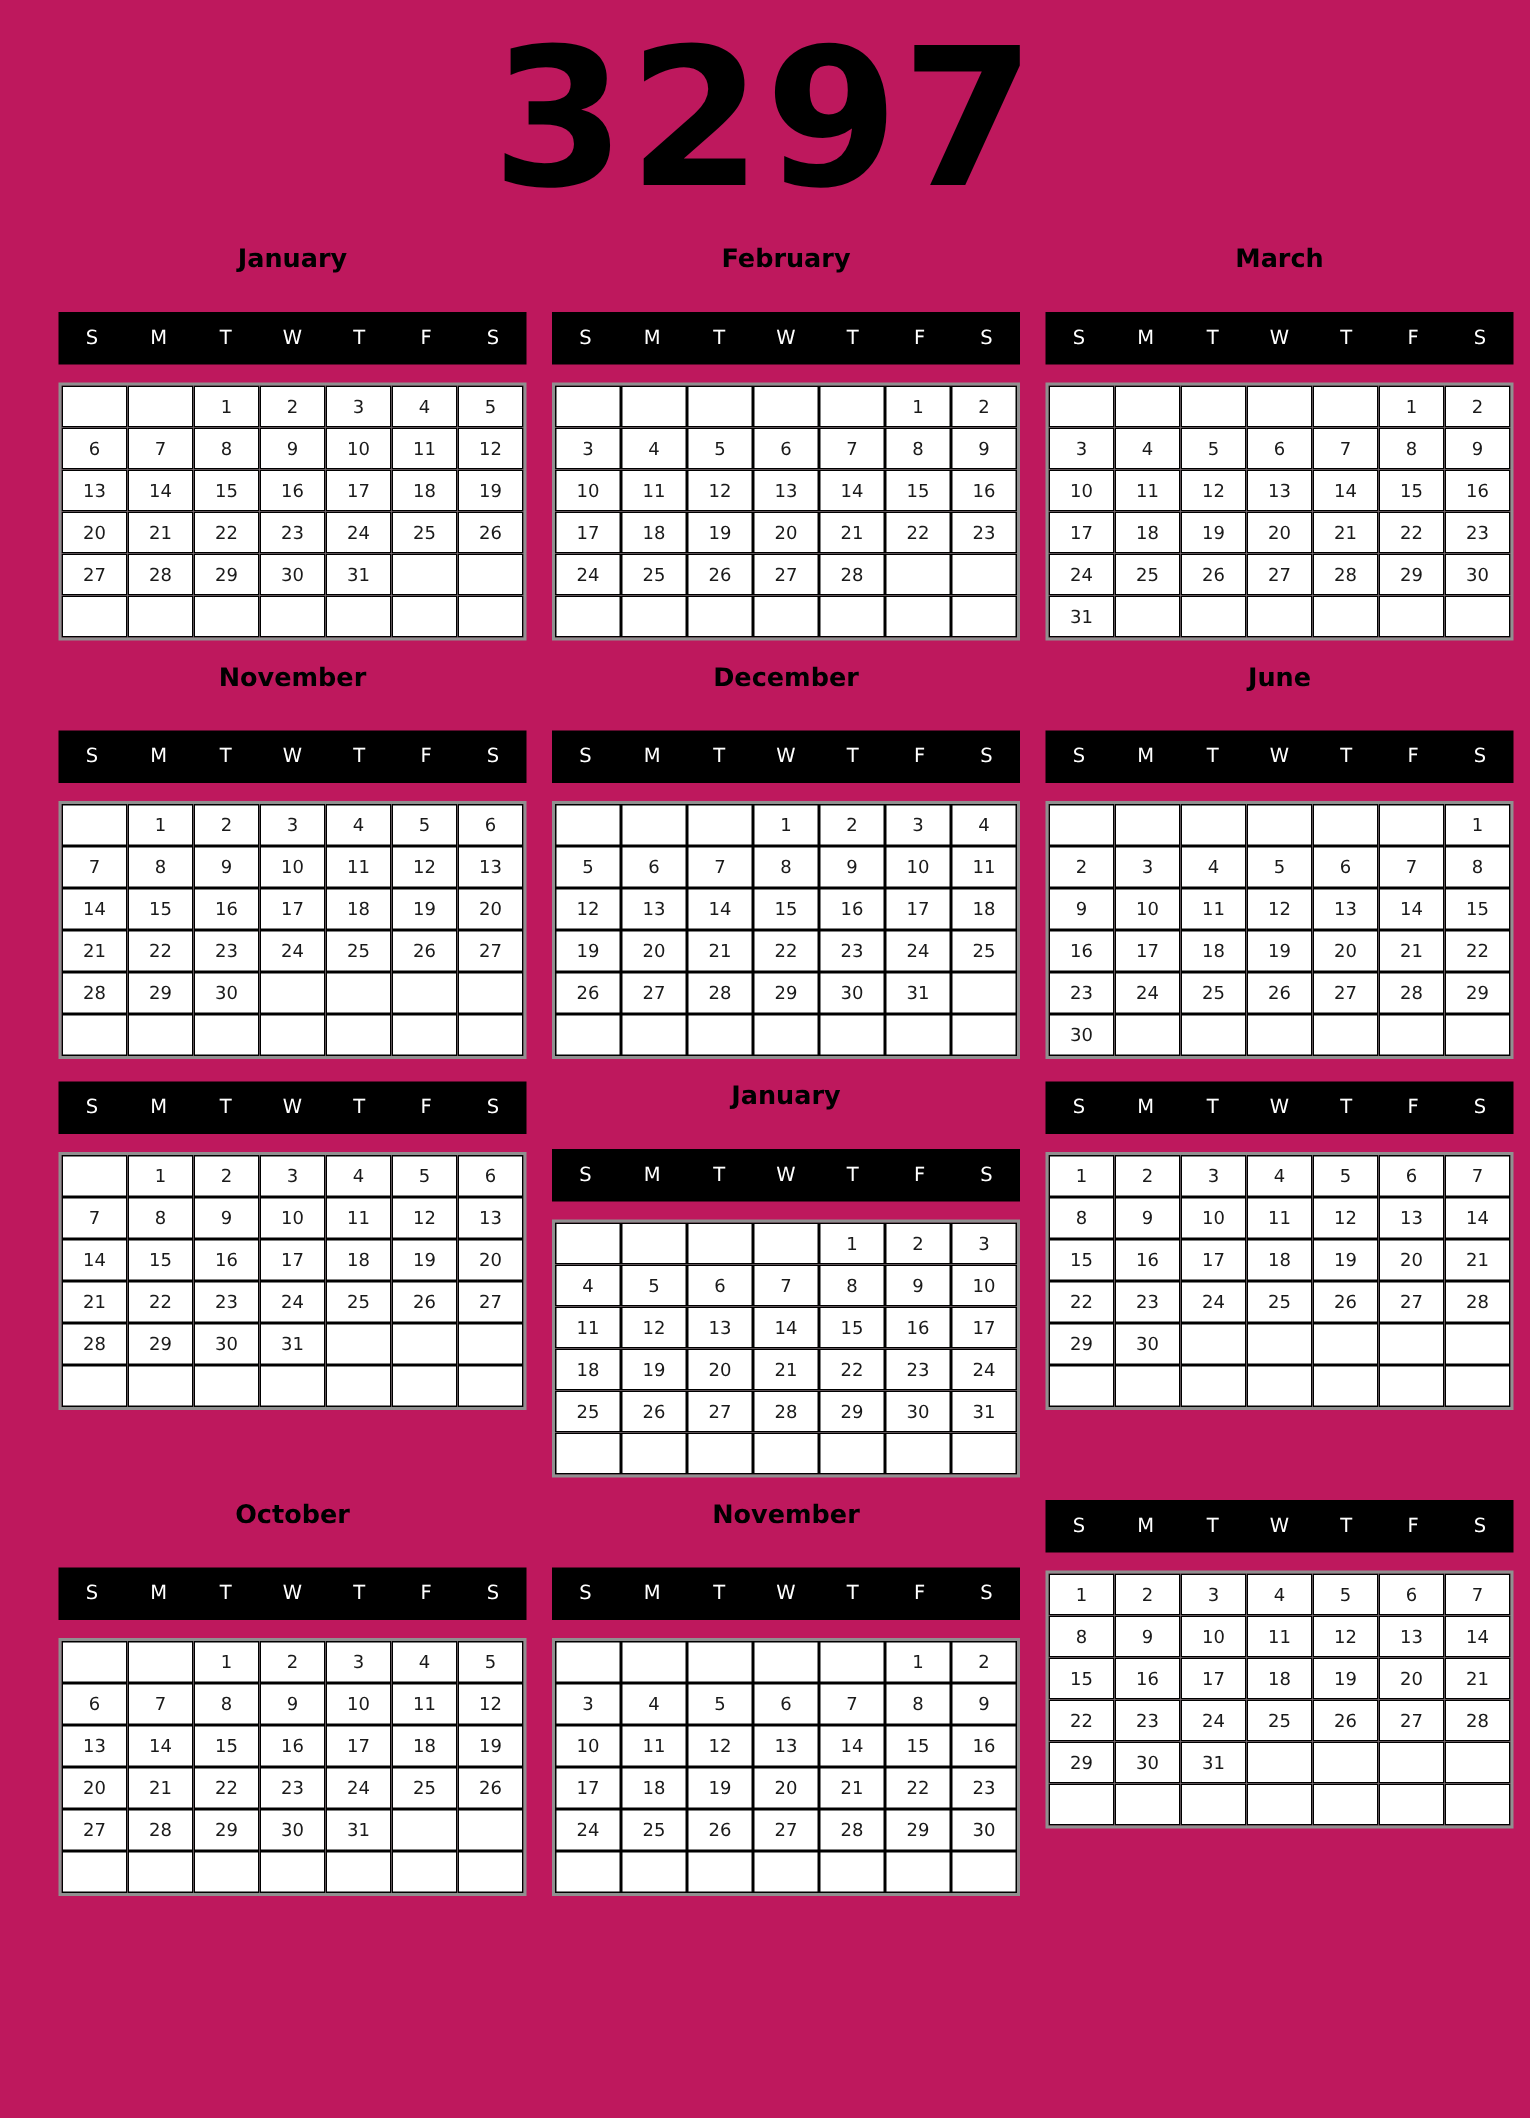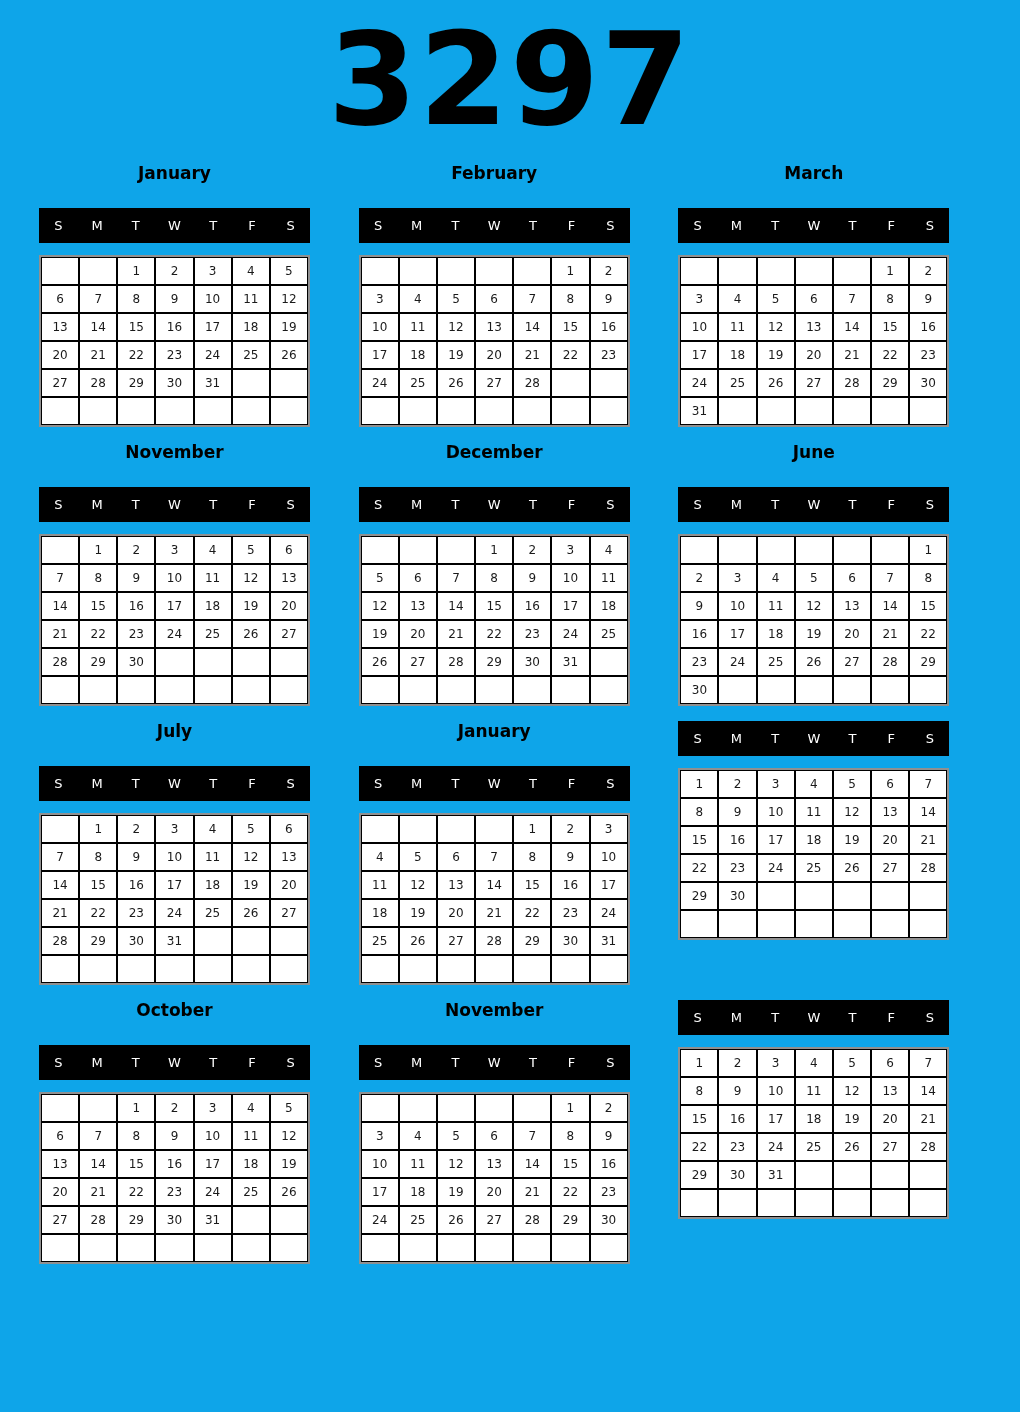--- a/index.html
+++ b/index.html
@@ -6,41 +6,41 @@
     margin: 0;
     padding: 0;
     background: #ffffff;
     font-family: "DejaVu Sans", sans-serif;
     color: #000000;
   }
   .page {
     position: relative;
     width: 1020px;
     height: 1412px;
-    background: #0ea5e9;
+    background: #be185d;
     overflow: hidden;
   }
   .year-title {
     text-align: center;
     font-weight: bold;
     font-size: 128px;
     line-height: 1.0;
     letter-spacing: 2px;
     padding-top: 16px;
     height: 131px;
   }
   .months {
     display: grid;
     grid-template-columns: repeat(3, 1fr);
     column-gap: 17px;
     row-gap: 15px;
     padding: 16px 39px 0 39px;
   }
   .month {
-    width: 271px;
+    width: 312px;
   }
   .month-name {
     margin: 0 0 24px 0;
     text-align: center;
     font-size: 17px;
     font-weight: bold;
     line-height: 21px;
   }
   .dow {
     display: grid;
@@ -409,21 +409,20 @@
           <div class="day">30</div>
           <div class="day"></div>
           <div class="day"></div>
           <div class="day"></div>
           <div class="day"></div>
           <div class="day"></div>
           <div class="day"></div>
         </div>
       </section>
       <section class="month">
-        <h2 class="month-name">July</h2>
         <div class="dow">
           <div class="dow-cell">S</div>
           <div class="dow-cell">M</div>
           <div class="dow-cell">T</div>
           <div class="dow-cell">W</div>
           <div class="dow-cell">T</div>
           <div class="dow-cell">F</div>
           <div class="dow-cell">S</div>
         </div>
         <div class="days">

